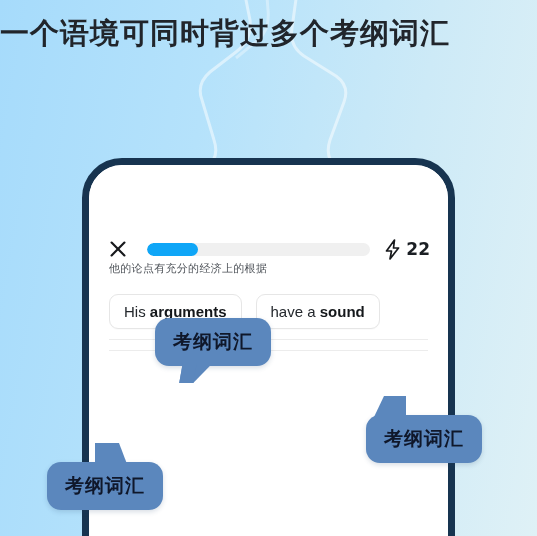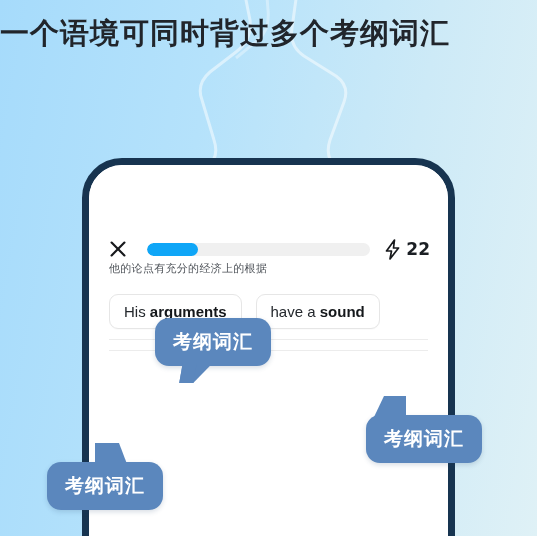--- a/index.html
+++ b/index.html
@@ -166,21 +166,21 @@
     margin-top: 10px;
     height: 1px;
     background: #ececec;
     width: 100%;
   }
 
   
   .bubble {
     position: absolute;
     background: #5b87bd;
-    color: #ffffff;
+    color: #0f172a;
     font-size: 19px;
     font-weight: 700;
     letter-spacing: 1px;
     border-radius: 14px;
     padding: 11px 18px;
     white-space: nowrap;
     box-shadow: 0 2px 5px rgba(40,70,110,0.18);
   }
   .bubble .tail {
     position: absolute;

